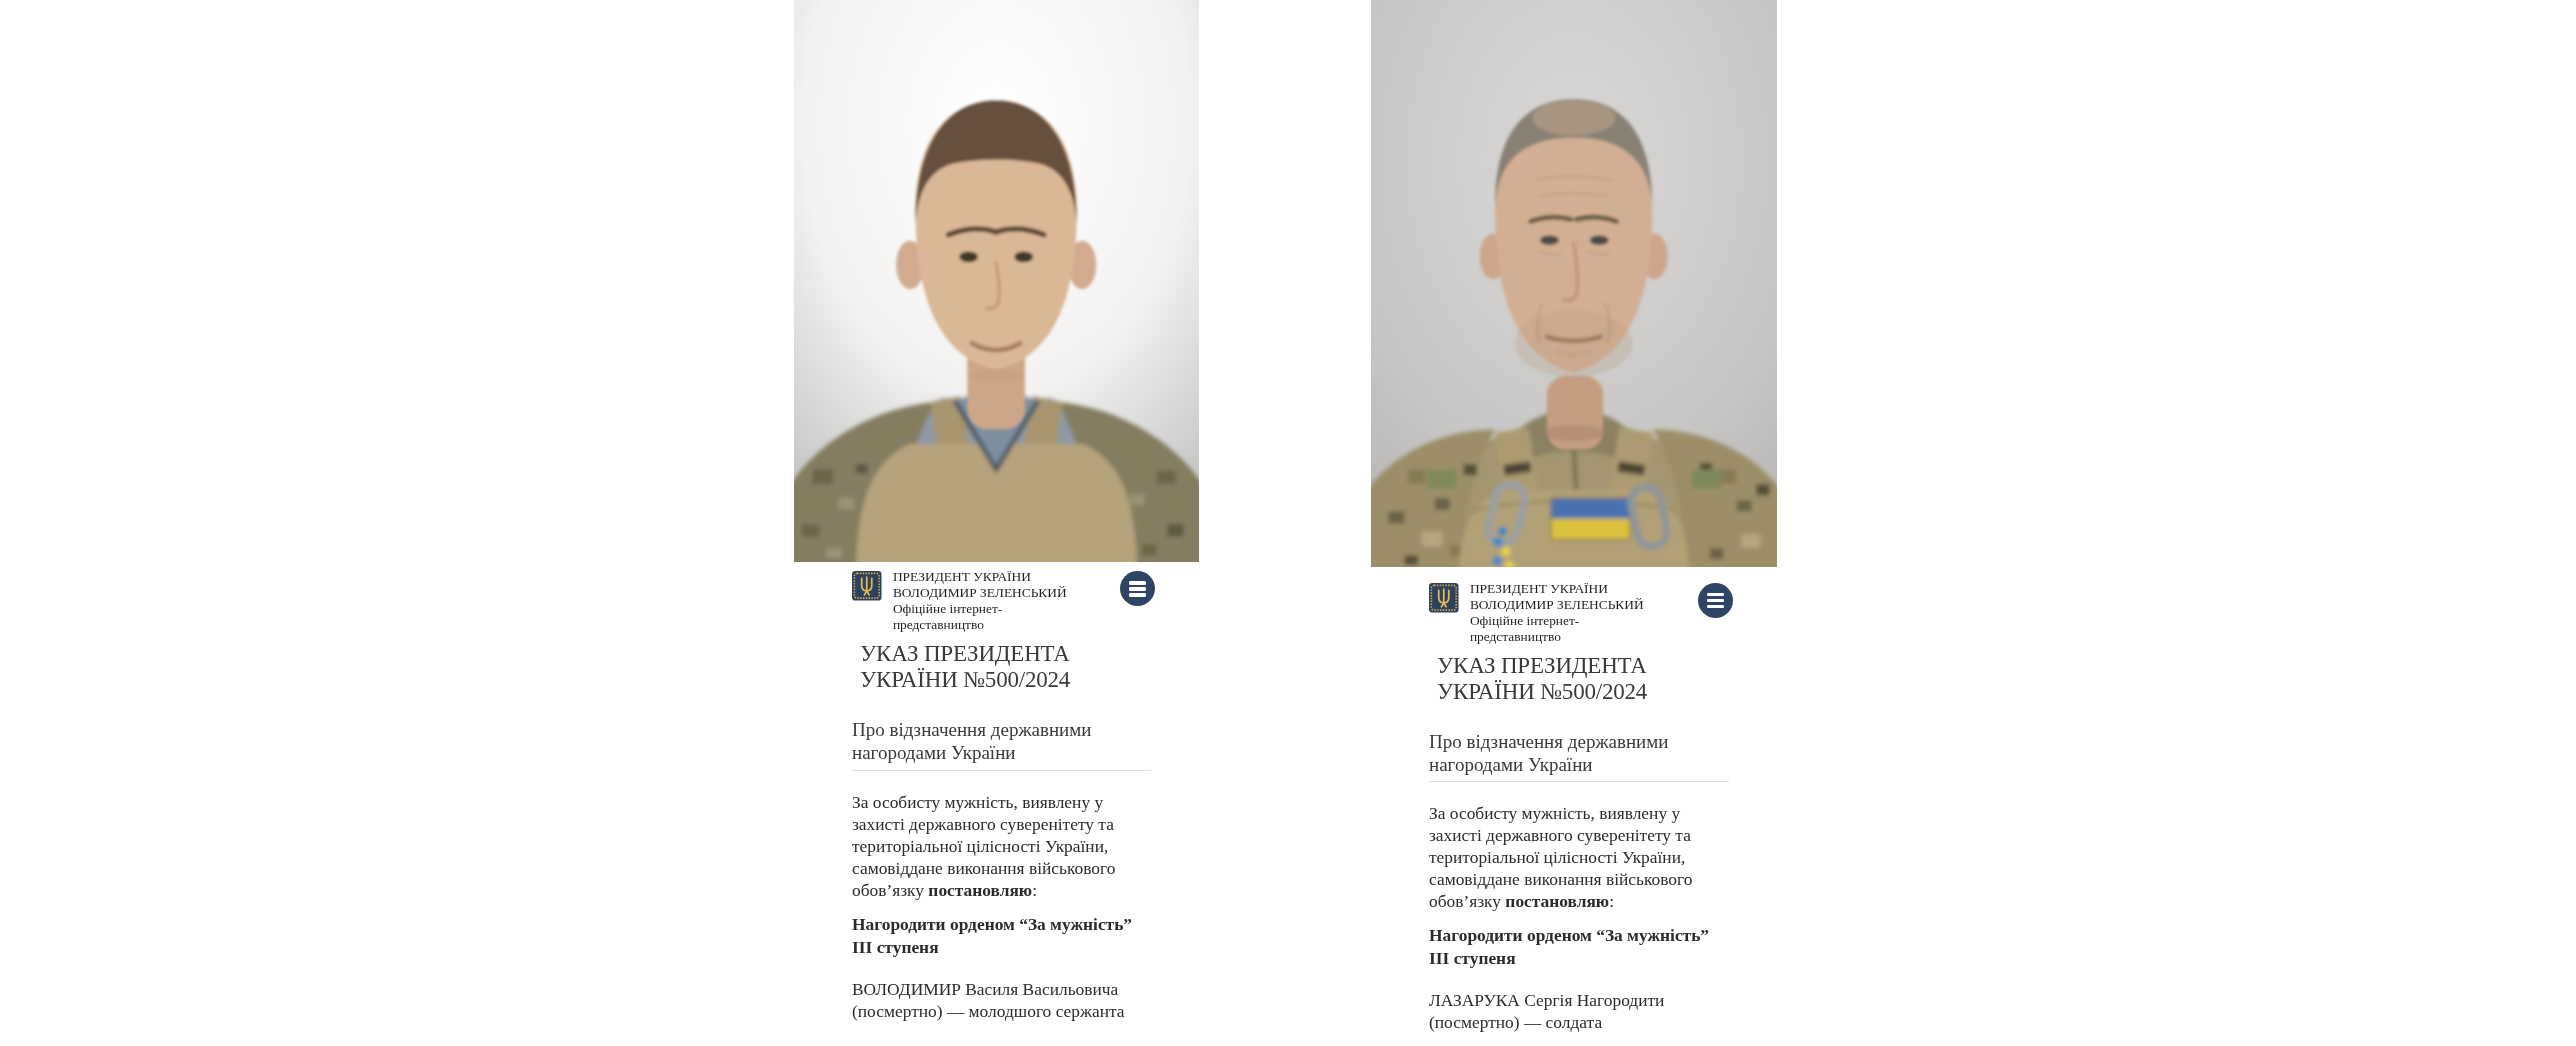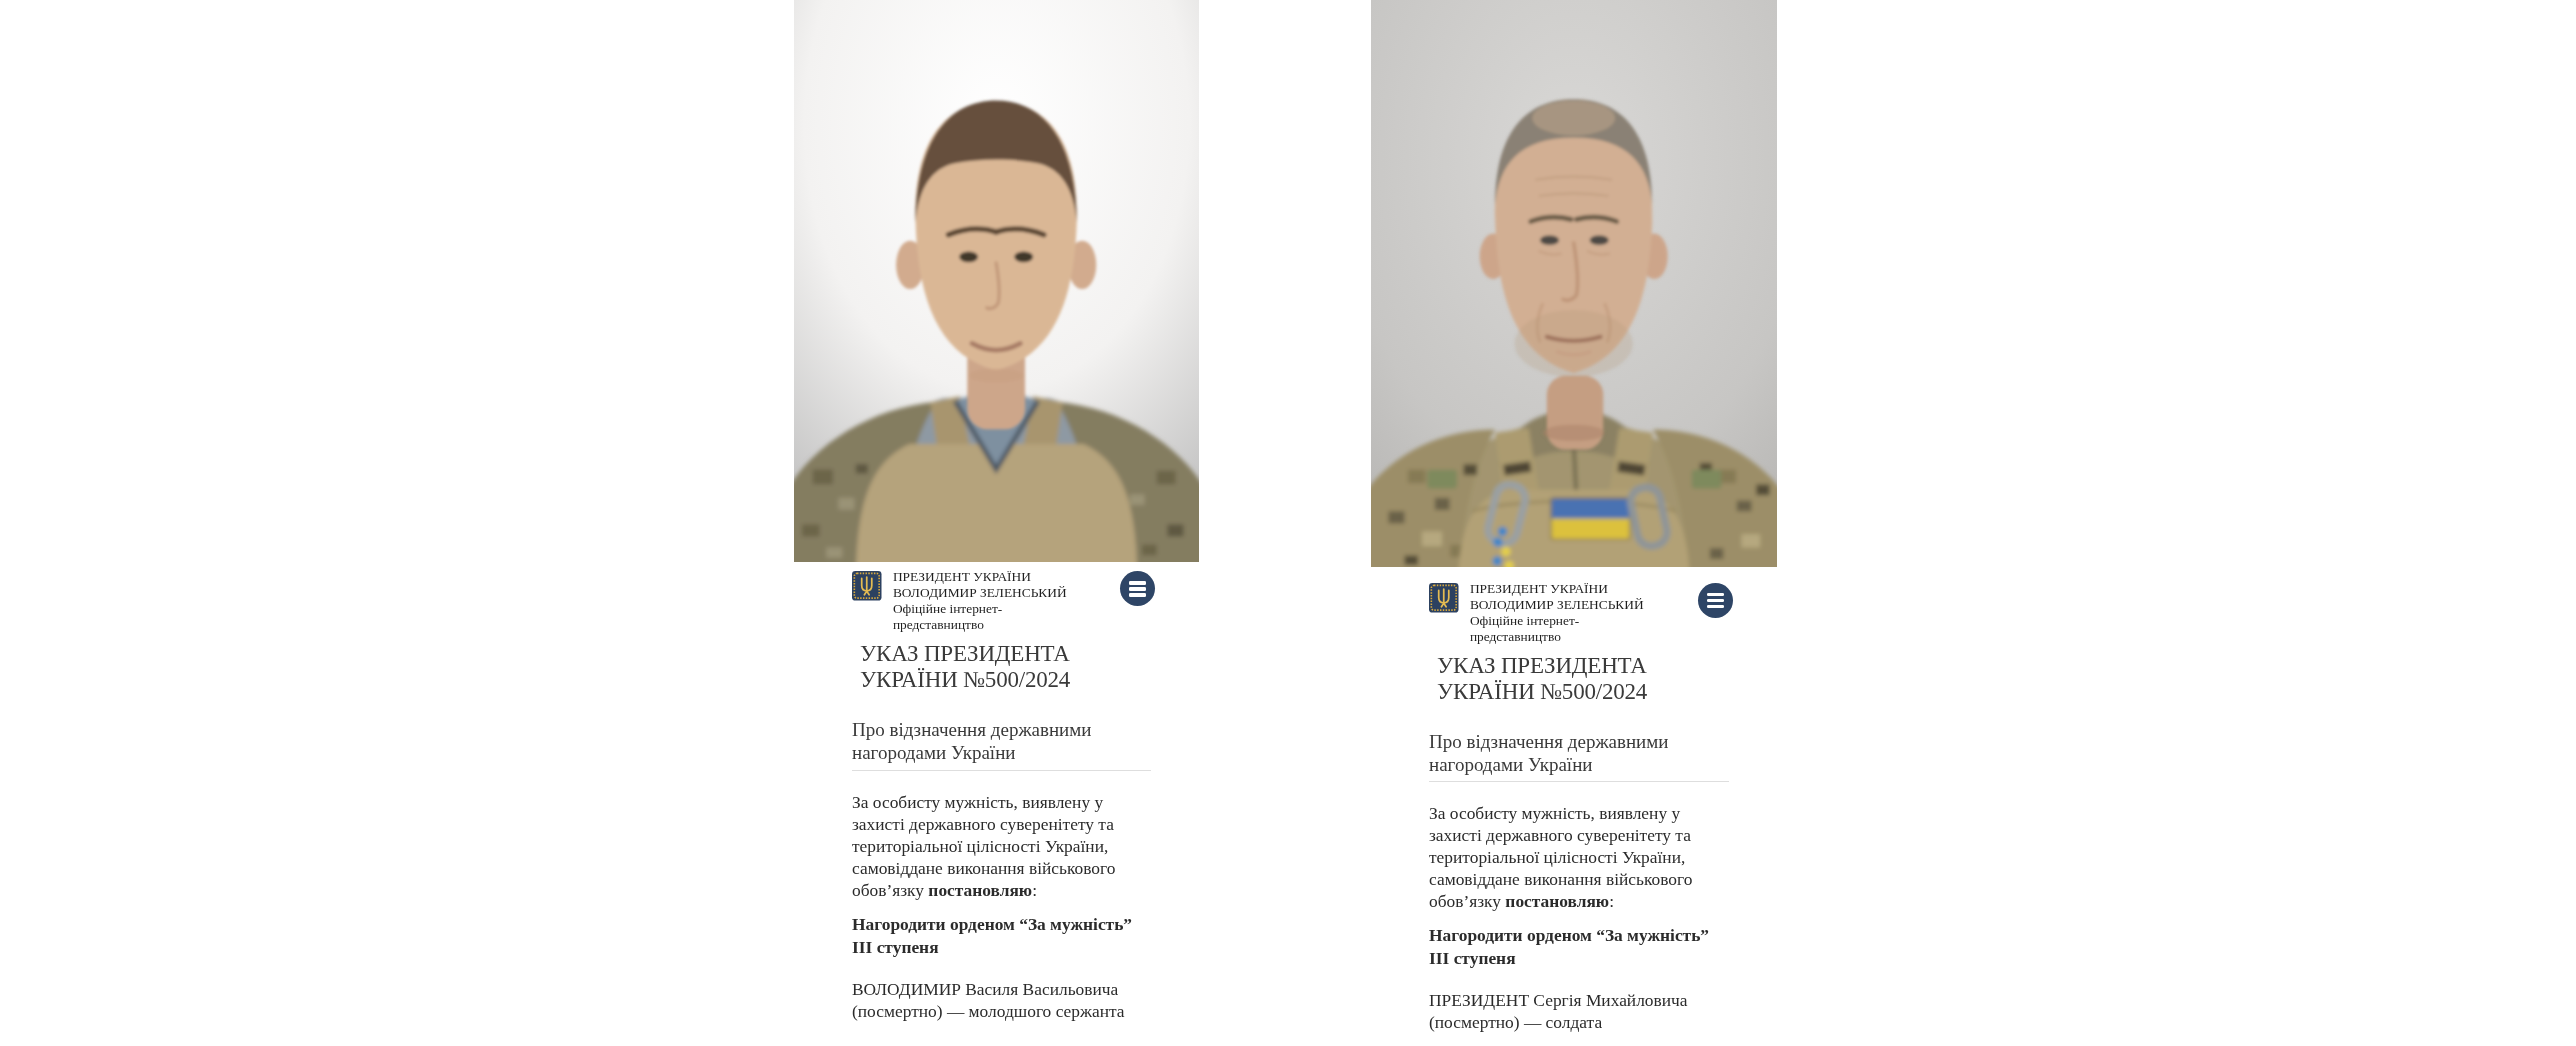--- a/index.html
+++ b/index.html
@@ -250,16 +250,16 @@
             <span class="bar"></span>
         </span>
       </button>
     </header>
 
     <h1 class="decree-title">УКАЗ ПРЕЗИДЕНТА УКРАЇНИ №500/2024</h1>
     <h2 class="decree-subtitle">Про відзначення державними нагородами України</h2>
     <hr class="rule">
     <p class="body-par"><span>За особисту мужність, виявлену у захисті державного суверенітету та територіальної цілісності України, самовіддане виконання військового обов’язку </span><b>постановляю</b><span>:</span></p>
     <p class="award">Нагородити орденом “За мужність” ІІІ ступеня</p>
-    <p class="recipient">ПРЕЗИДЕНТ Сергія Михайловича (посмертно) — солдата</p>
+    <p class="recipient">ЛАЗАРУКА Сергія Нагородити (посмертно) — солдата</p>
   </div>
 </article>
 
 
 </body></html>

